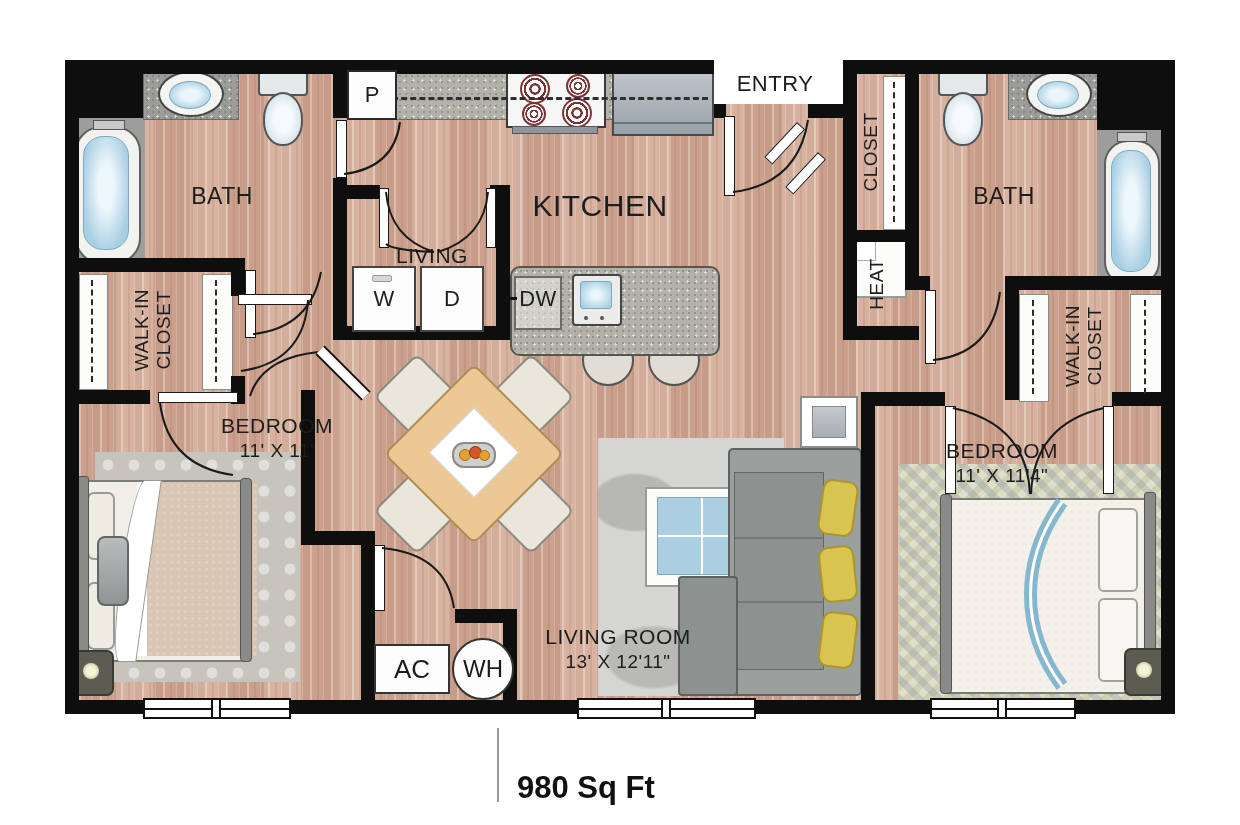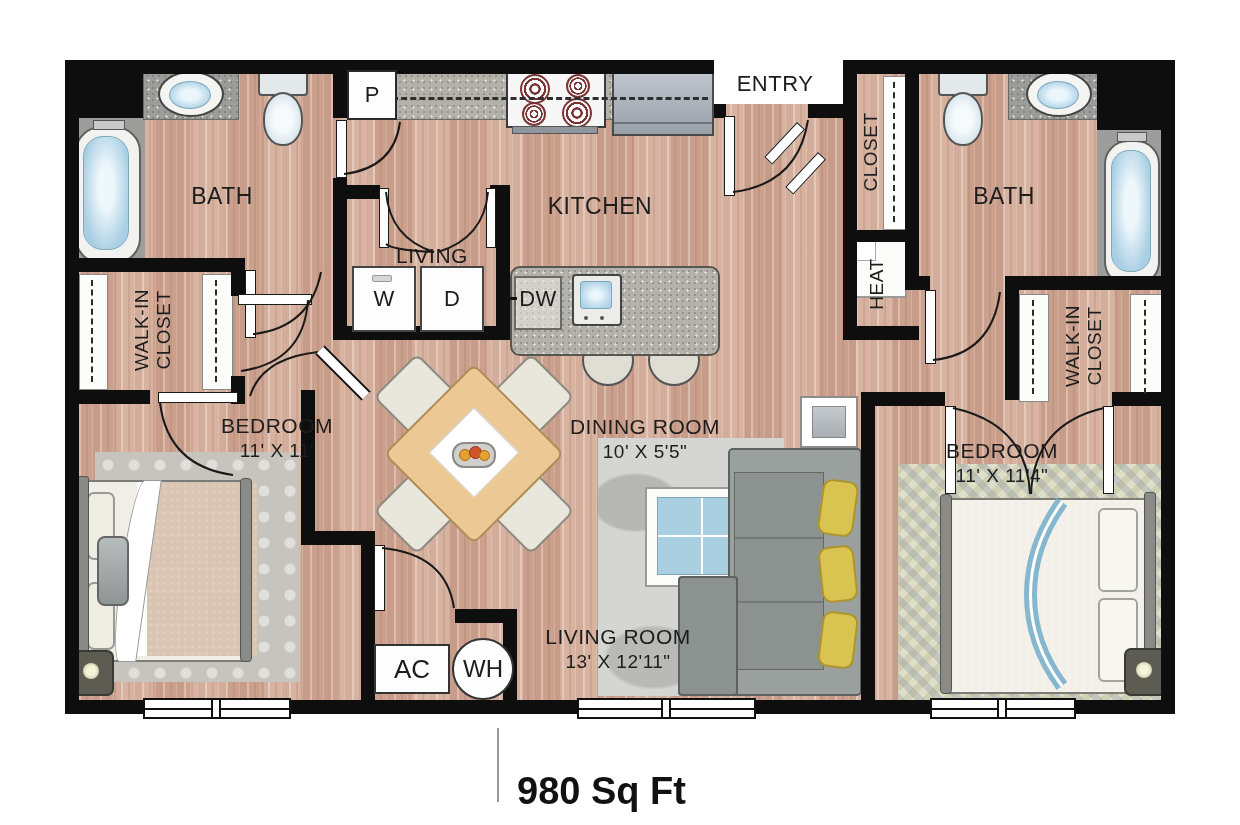--- a/index.html
+++ b/index.html
@@ -270,52 +270,48 @@
     <div class="winbar" style="left:66px;"></div>
   </div>
   <div class="window" style="left:577px;top:698px;width:175px;height:17px;">
     <div class="winbar" style="left:82px;"></div>
   </div>
   <div class="window" style="left:930px;top:698px;width:142px;height:17px;">
     <div class="winbar" style="left:65px;"></div>
   </div>
 
   <div class="lbl" style="left:222px;top:196px;font-size:23px;">BATH</div>
-  <div class="lbl" style="left:600px;top:206px;font-size:23px;">KITCHEN</div>
+  <div class="lbl" style="left:600px;top:206px;font-size:30px;">KITCHEN</div>
   <div class="lbl" style="left:432px;top:256px;">LIVING</div>
   <div class="lbl" style="left:775px;top:84px;font-size:22px;text-align:right;">ENTRY</div>
   <div class="lbl" style="left:1004px;top:196px;font-size:23px;">BATH</div>
   <div class="vlbl" style="left:871px;top:152px;">CLOSET</div>
   <div class="vlbl" style="left:877px;top:284px;">HEAT</div>
 
   <div class="vlbl" style="left:153px;top:330px;">
     <div>WALK-IN</div>
     <div>CLOSET</div>
   </div>
   <div class="vlbl" style="left:1084px;top:346px;">
     <div>WALK-IN</div>
     <div>CLOSET</div>
   </div>
 
   <div class="lbl" style="left:277px;top:437px;">
     <div>BEDROOM</div>
     <div style="font-size:19px;">11' X 11'</div>
   </div>
-  <div class="lbl" style="left:645px;top:438px;">
-    <div>DINING ROOM</div>
-    <div style="font-size:19px;">10' X 5'5"</div>
-  </div>
   <div class="lbl" style="left:1002px;top:462px;">
     <div>BEDROOM</div>
     <div style="font-size:19px;">11' X 11'4"</div>
   </div>
   <div class="lbl" style="left:618px;top:632px;margin-top:16px;">
     <div>LIVING ROOM</div>
     <div style="font-size:19px;">13' X 12'11"</div>
   </div>
 
   <div class="abs" style="left:505px;top:297px;width:12px;height:0;border-top:3px solid #111;z-index:6;"></div>
   <div class="lbl" style="left:538px;top:299px;font-size:22px;">DW</div>
 
   <div class="titlebar" style="left:497px;top:728px;width:2px;height:74px;background:#9a9a9a;"></div>
-  <div class="titlebar" style="left:517px;top:770px;font-size:38px;font-weight:bold;">980 Sq Ft</div>
+  <div class="titlebar" style="left:517px;top:770px;font-size:31px;font-weight:bold;">980 Sq Ft</div>
 
 </div>
 
 </body></html>

